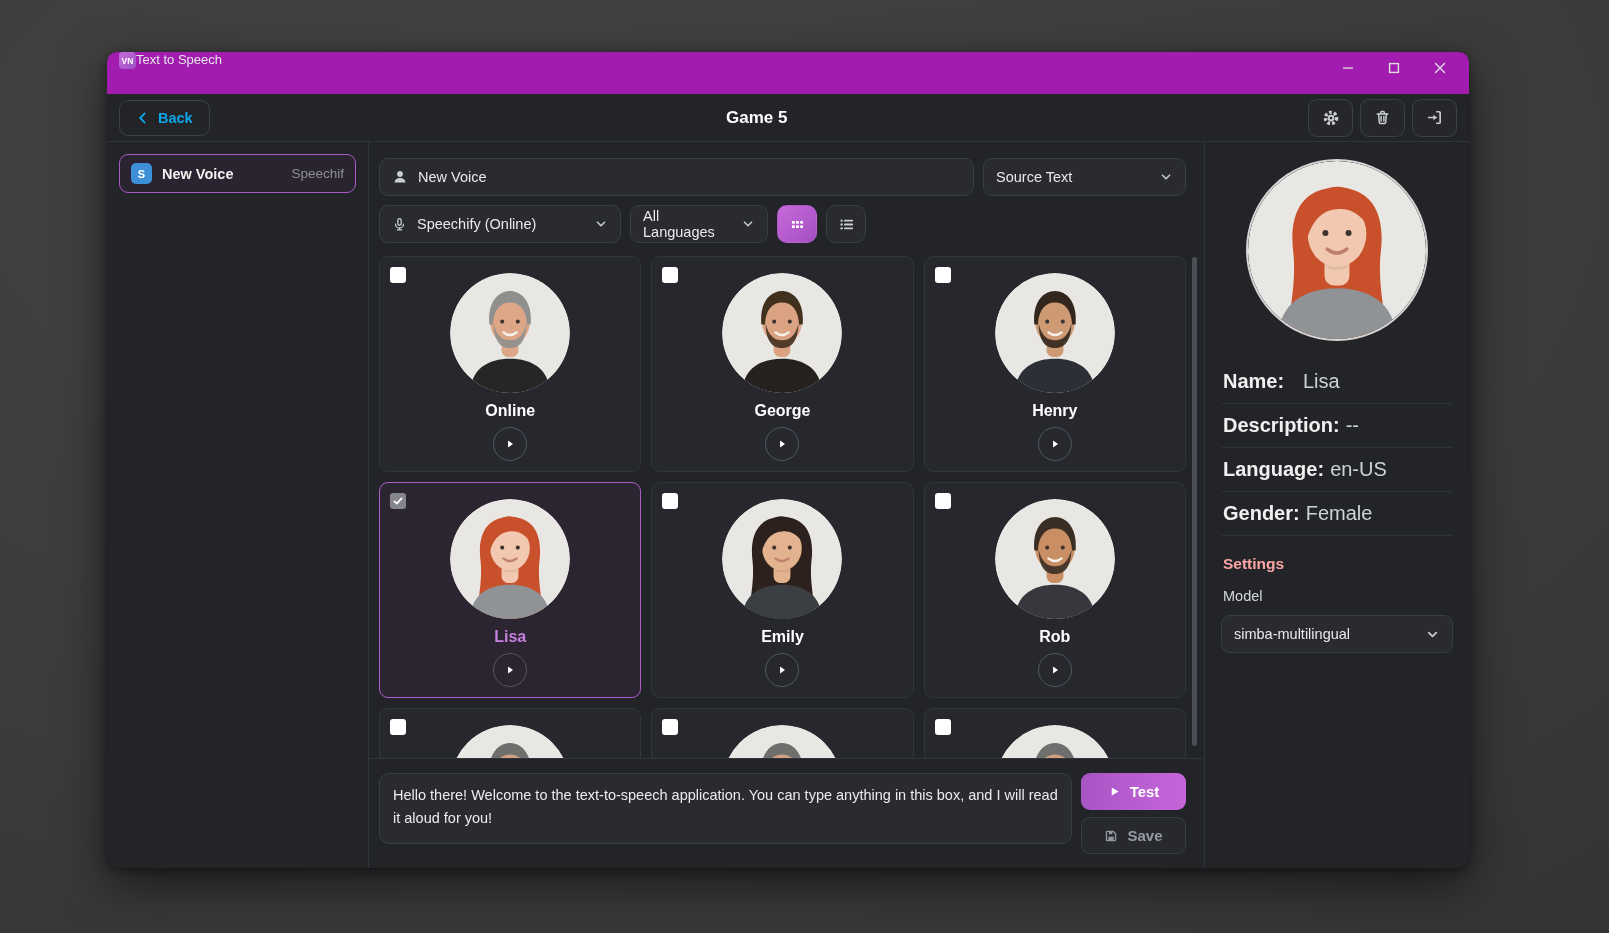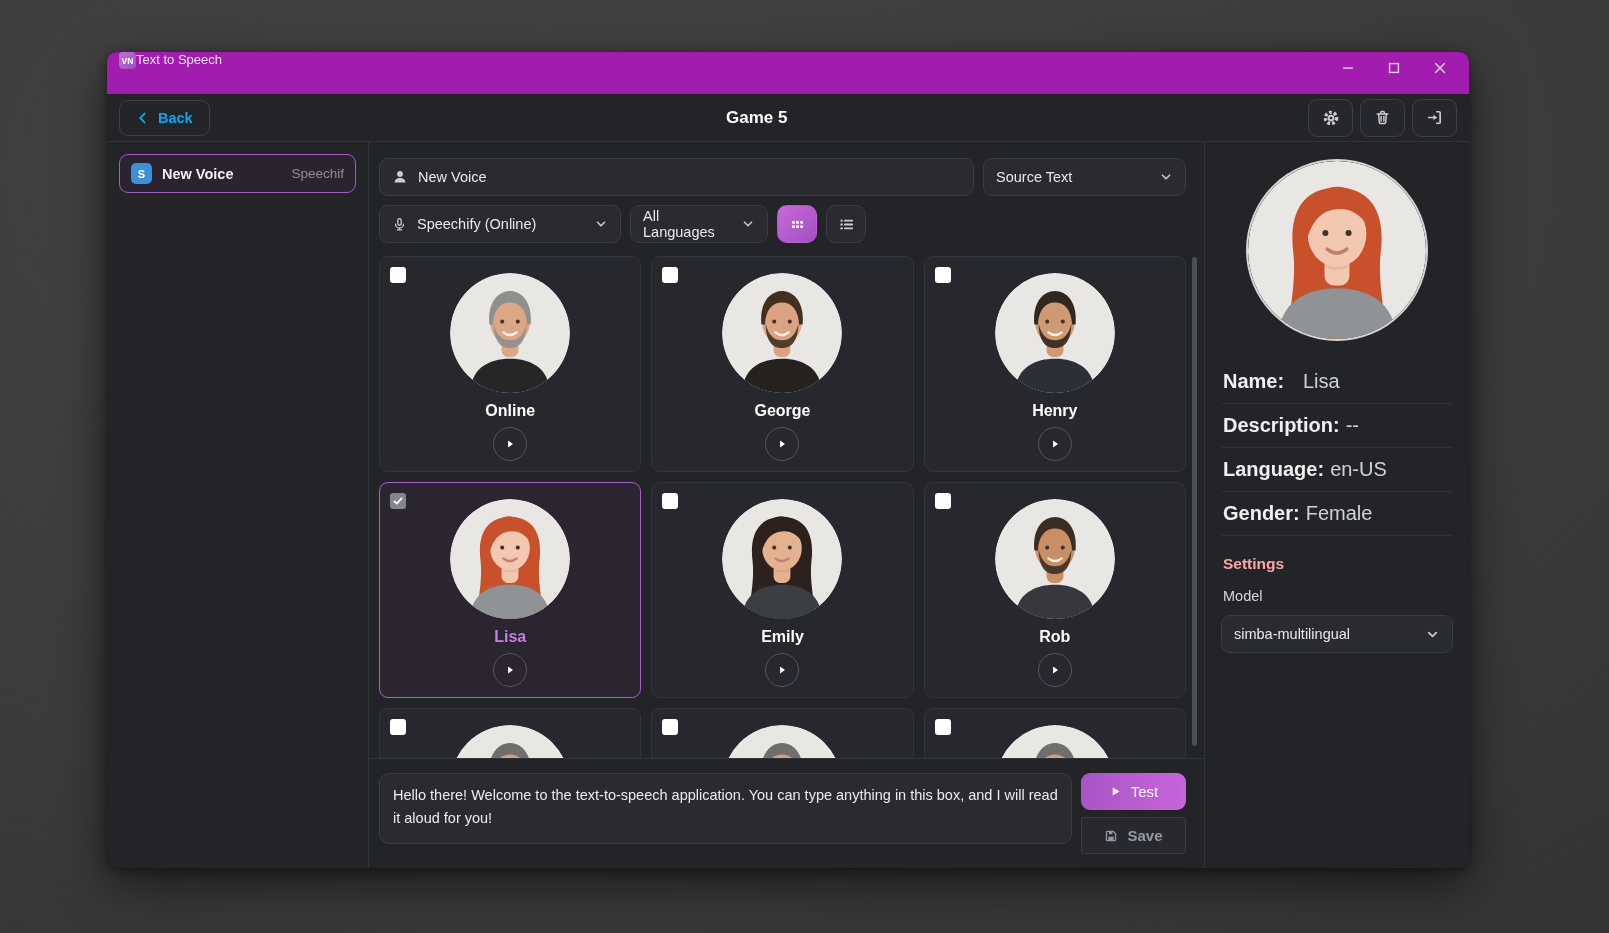--- a/index.html
+++ b/index.html
@@ -76,22 +76,22 @@
   .card.selected .vname { color:#c77fe0; }
   .play-btn { margin-top:6px; width:34px; height:34px; border-radius:50%; border:1px solid #53565d; background:transparent;
               color:#fff; display:flex; align-items:center; justify-content:center; }
   .vscroll { position:absolute; right:7px; top:14px; bottom:12px; width:5px; border-radius:3px; background:#4b4e55; }
   
   .bottombar { flex:0 0 auto; border-top:1px solid #313439; display:flex; gap:9px; padding:14px 18px 14px 10px; align-items:flex-start; }
   .composer { flex:1; height:71px; resize:none; background:#292b31; border:1px solid #3a3d44; border-radius:10px;
               padding:10px 13px; color:#ececec; font-size:14.5px; line-height:1.6; font-family:inherit; outline:none; }
   .btn-col { width:105px; flex:0 0 auto; display:flex; flex-direction:column; gap:7px; }
   .test-btn { height:37px; border:none; border-radius:9px; background:linear-gradient(90deg,#a855c5,#c765da); color:#fff;
-              font-size:15px; font-weight:400; font-family:inherit; display:flex; align-items:center; justify-content:center; gap:9px; }
-  .save-btn { height:37px; border:1px solid #3a3d44; border-radius:3px; background:#27292e; color:#9699a0;
+              font-size:15px; font-weight:700; font-family:inherit; display:flex; align-items:center; justify-content:center; gap:9px; }
+  .save-btn { height:37px; border:1px solid #3a3d44; border-radius:9px; background:#27292e; color:#9699a0;
               font-size:15px; font-weight:600; font-family:inherit; display:flex; align-items:center; justify-content:center; gap:9px; }
   
   .rightpanel { width:264px; flex:0 0 auto; padding:16px; overflow:hidden; }
   .big-av { width:178px; height:178px; border-radius:50%; overflow:hidden; margin:3px auto 21px; box-shadow:0 0 0 2px #d6d6d6; }
   .big-av svg { display:block; width:100%; height:100%; }
   .dfield { display:flex; align-items:baseline; padding:10px 2px; border-bottom:1px solid #2e3136; font-size:20px; }
   .dfield .lbl { min-width:80px; font-weight:700; color:#f0f0f0; padding-right:6px; }
   .dfield .val { color:#cfd2d6; }
   .settings-title { margin-top:19px; font-size:15.5px; font-weight:700; color:#fca5a5; padding-left:2px; }
   .model-label { margin-top:15px; font-size:14.5px; color:#d6d8db; padding-left:2px; }

